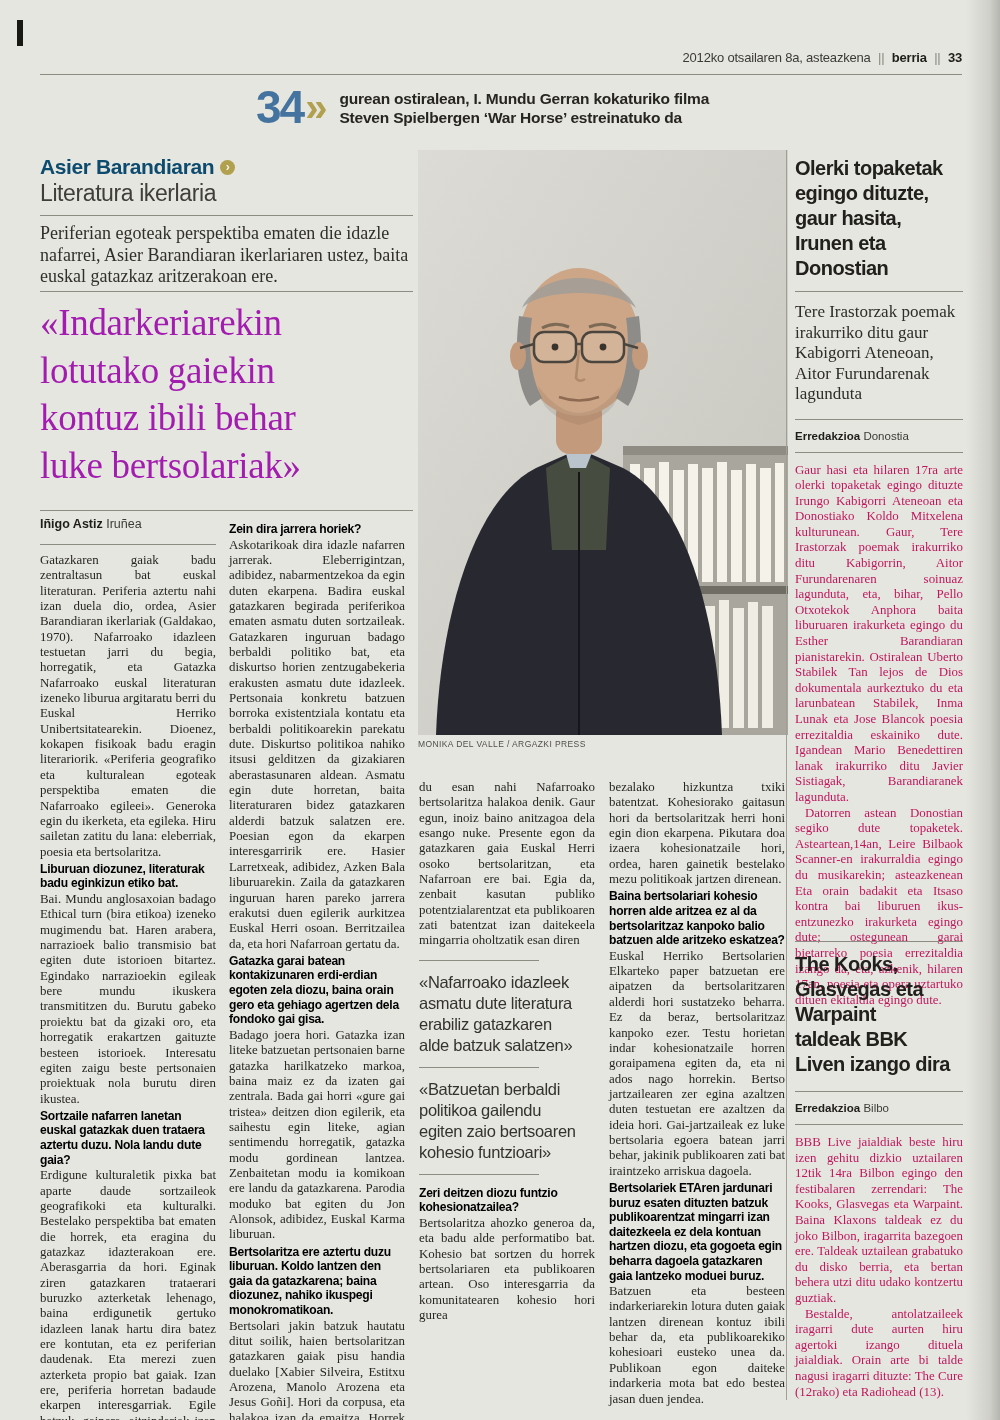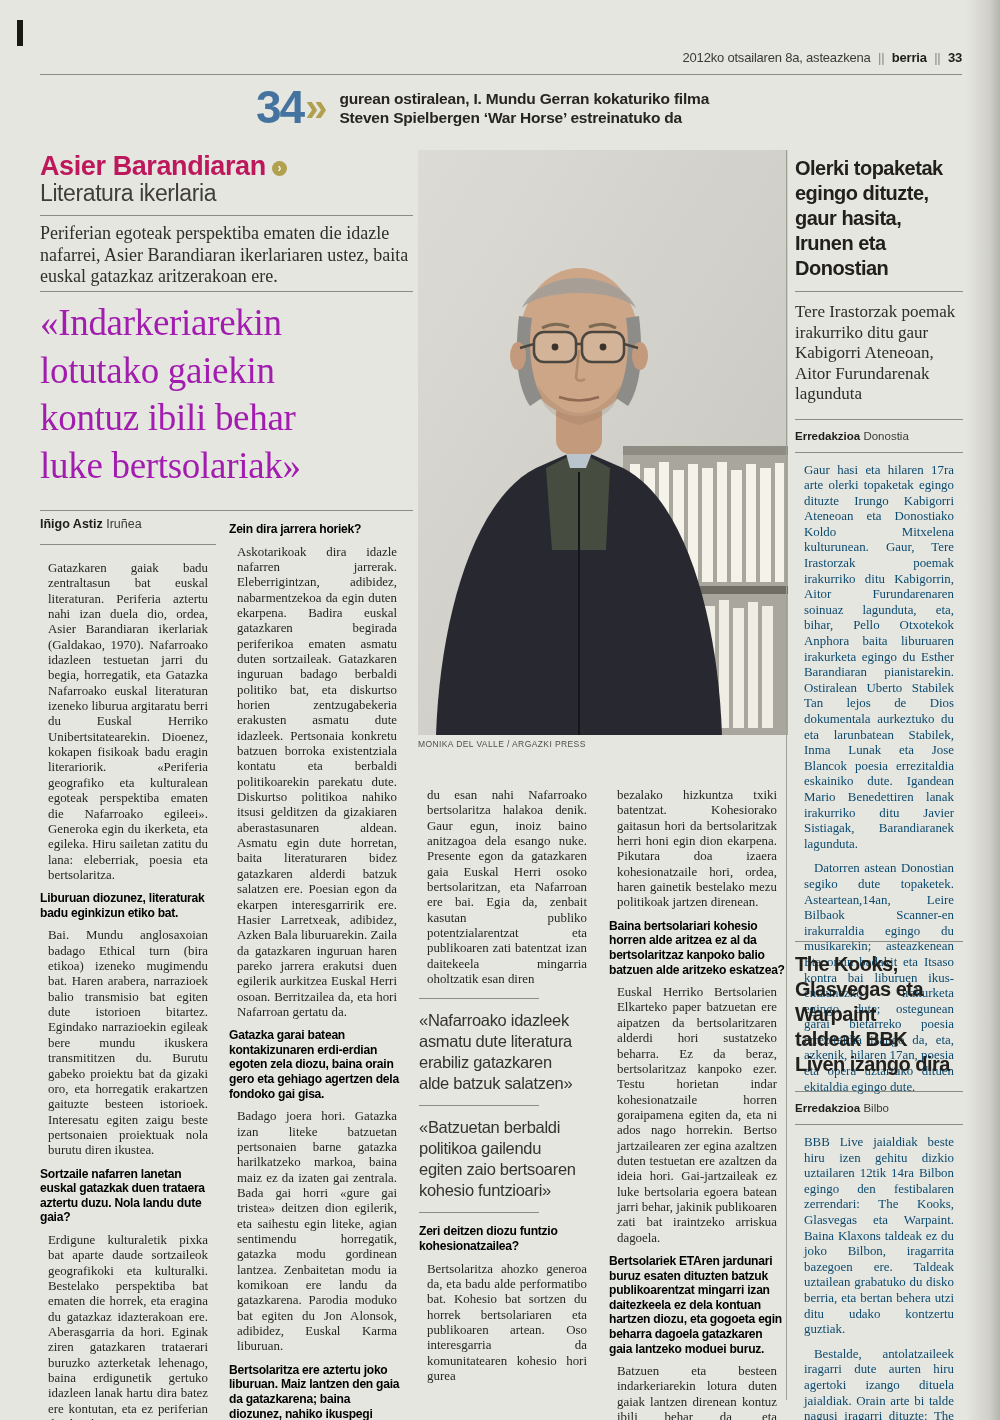--- a/index.html
+++ b/index.html
@@ -21,57 +21,57 @@
   .teaser{position:absolute;left:256px;top:86px;display:flex;align-items:flex-start;}
   .t-num{font-family:"Liberation Sans",sans-serif;font-weight:bold;font-size:46px;line-height:42px;
         color:#44739f;letter-spacing:-2px;}
   .t-chev{font-family:"Liberation Sans",sans-serif;font-weight:bold;font-size:40px;line-height:42px;
         color:#b1a04e;margin-left:2px;}
   .t-text{margin-left:12px;padding-top:3px;font-family:"Liberation Sans",sans-serif;font-weight:bold;
         font-size:15.5px;line-height:19px;color:#26251f;letter-spacing:-0.2px;}
 
   
   .kicker{position:absolute;left:40px;top:153px;font-family:"Liberation Sans",sans-serif;letter-spacing:-0.4px;}
-  .k-name{font-weight:bold;font-size:27px;line-height:27px;color:#be185d;}
+  .k-name{font-weight:bold;font-size:21px;line-height:27px;color:#0c4a6e;}
   .k-bullet{display:inline-block;width:15px;height:15px;border-radius:50%;background:#b1a04e;color:#f4f3ec;
         font-size:12px;line-height:15px;text-align:center;font-weight:bold;vertical-align:3px;margin-left:6px;}
   .k-role{font-size:23px;line-height:26px;color:#3f3e38;}
 
   .standfirst{position:absolute;left:40px;top:223px;width:373px;font-size:18px;line-height:21.5px;color:#302f2a;}
 
   .headline{position:absolute;left:40px;top:299px;width:382px;font-size:37px;line-height:47.5px;
         color:#a21caf;white-space:pre-line;letter-spacing:-0.3px;}
 
   .byline{position:absolute;left:40px;top:517px;font-family:"Liberation Sans",sans-serif;font-size:12.5px;color:#3c3b36;}
   .byline .b-name{font-weight:bold;color:#1e1d19;}
 
   
   .col{position:absolute;width:176px;font-size:12.9px;line-height:15.35px;color:#272622;}
-  .col p{margin:8px;}
+  .col p{margin:0;}
   .col p.p{text-align:justify;}
   .col p.q{font-family:"Liberation Sans",sans-serif;font-weight:bold;font-size:12.1px;line-height:14.6px;
         letter-spacing:-0.25px;color:#000000;margin:2px 0 1px 0;text-align:left;}
   .pq{font-family:"Liberation Sans",sans-serif;font-size:16.5px;line-height:21px;color:#34332d;
         white-space:pre-line;letter-spacing:-0.3px;margin:7px 0;}
   .pq-rule{width:120px;height:1px;background:#8d8c83;margin:11px 0;}
 
   
   .photo{position:absolute;left:418px;top:150px;width:370px;height:585px;}
   .photo-credit{position:absolute;left:418px;top:739px;width:370px;text-align:left;
         font-family:"Liberation Sans",sans-serif;font-size:8.5px;letter-spacing:.4px;color:#504f49;}
 
   
   .sb{position:absolute;width:168px;font-family:"Liberation Serif",serif;}
   .sb-headline{font-family:"Liberation Sans",sans-serif;font-weight:bold;font-size:20px;line-height:25px;
         letter-spacing:-0.5px;color:#21201c;white-space:pre-line;}
   .sb-rule{height:1px;background:#8d8c83;margin:10px 0;}
   .sb-stand{font-size:17px;line-height:20.5px;color:#2e2d28;}
   .sb-byline{font-family:"Liberation Sans",sans-serif;font-size:11.5px;color:#3c3b36;}
   .sb-byline .b-name{font-weight:bold;color:#1e1d19;}
-  .sb-body p{margin:9px;font-size:12.9px;line-height:15.6px;text-align:justify;color:#0c4a6e;}
+  .sb-body p{margin:0;font-size:12.9px;line-height:15.6px;text-align:justify;color:#be185d;}
   .sb-body p + p{text-indent:10px;}
 </style>
 </head>
 <body>
 
 <div class="page">
 
   <div class="print-mark"></div>
 
   <div class="dateline">
@@ -121,21 +121,21 @@
     <p class="p">Bai. Mundu anglosaxoian badago Ethical turn (bira etikoa) izeneko mugimendu bat. Haren arabera, narrazioek balio transmisio bat egiten dute istorioen bitartez. Egindako narrazioekin egileak bere mundu ikuskera transmititzen du. Burutu gabeko proiektu bat da gizaki oro, eta horregatik erakartzen gaituzte besteen istorioek. Interesatu egiten zaigu beste pertsonaien proiektuak nola burutu diren ikustea.</p>
     <p class="q">Sortzaile nafarren lanetan euskal gatazkak duen trataera aztertu duzu. Nola landu dute gaia?</p>
     <p class="p">Erdigune kulturaletik pixka bat aparte daude sortzaileok geografikoki eta kulturalki. Bestelako perspektiba bat ematen die horrek, eta eragina du gatazkaz idazterakoan ere. Aberasgarria da hori. Eginak ziren gatazkaren trataerari buruzko azterketak lehenago, baina erdigunetik gertuko idazleen lanak hartu dira batez ere kontutan, eta ez periferian daudenak. Eta merezi zuen azterketa propio bat gaiak. Izan ere, periferia horretan badaude ekarpen interesgarriak. Egile batzuk, gainera, aitzindariak izan dira jarrera batzuk literaturara eramaterakoan.</p>
   </div>
 
   <div class="col" style="left:229px;top:520px;">
     <p class="q">Zein dira jarrera horiek?</p>
     <p class="p">Askotarikoak dira idazle nafarren jarrerak. Eleberrigintzan, adibidez, nabarmentzekoa da egin duten ekarpena. Badira euskal gatazkaren begirada periferikoa ematen asmatu duten sortzaileak. Gatazkaren inguruan badago berbaldi politiko bat, eta diskurtso horien zentzugabekeria erakusten asmatu dute idazleek. Pertsonaia konkretu batzuen borroka existentziala kontatu eta berbaldi politikoarekin parekatu dute. Diskurtso politikoa nahiko itsusi gelditzen da gizakiaren aberastasunaren aldean. Asmatu egin dute horretan, baita literaturaren bidez gatazkaren alderdi batzuk salatzen ere. Poesian egon da ekarpen interesgarririk ere. Hasier Larretxeak, adibidez, Azken Bala liburuarekin. Zaila da gatazkaren inguruan haren pareko jarrera erakutsi duen egilerik aurkitzea Euskal Herri osoan. Berritzailea da, eta hori Nafarroan gertatu da.</p>
     <p class="q">Gatazka garai batean kontakizunaren erdi-erdian egoten zela diozu, baina orain gero eta gehiago agertzen dela fondoko gai gisa.</p>
     <p class="p">Badago joera hori. Gatazka izan liteke batzuetan pertsonaien barne gatazka harilkatzeko markoa, baina maiz ez da izaten gai zentrala. Bada gai horri «gure gai tristea» deitzen dion egilerik, eta saihestu egin liteke, agian sentimendu horregatik, gatazka modu gordinean lantzea. Zenbaitetan modu ia komikoan ere landu da gatazkarena. Parodia moduko bat egiten du Jon Alonsok, adibidez, Euskal Karma liburuan.</p>
-    <p class="q">Bertsolaritza ere aztertu joko liburuan. Maiz lantzen den gaia da gatazkarena; baina diozunez, nahiko ikuspegi monokromatikoan.</p>
+    <p class="q">Bertsolaritza ere aztertu duzu liburuan. Koldo lantzen den gaia da gatazkarena; baina diozunez, nahiko ikuspegi monokromatikoan.</p>
     <p class="p">Bertsolari jakin batzuk hautatu ditut soilik, haien bertsolaritzan gatazkaren gaiak pisu handia duelako [Xabier Silveira, Estitxu Arozena, Manolo Arozena eta Jesus Goñi]. Hori da corpusa, eta halakoa izan da emaitza. Horrek ez</p>
   </div>
 
   <div class="photo">
     <svg viewBox="0 0 370 585" width="370" height="585">
       <defs>
         <linearGradient id="wall" x1="0" y1="0" x2="1" y2="1">
           <stop offset="0" stop-color="#dcdbd5"></stop>
           <stop offset="1" stop-color="#c6c5be"></stop>
         </linearGradient>

